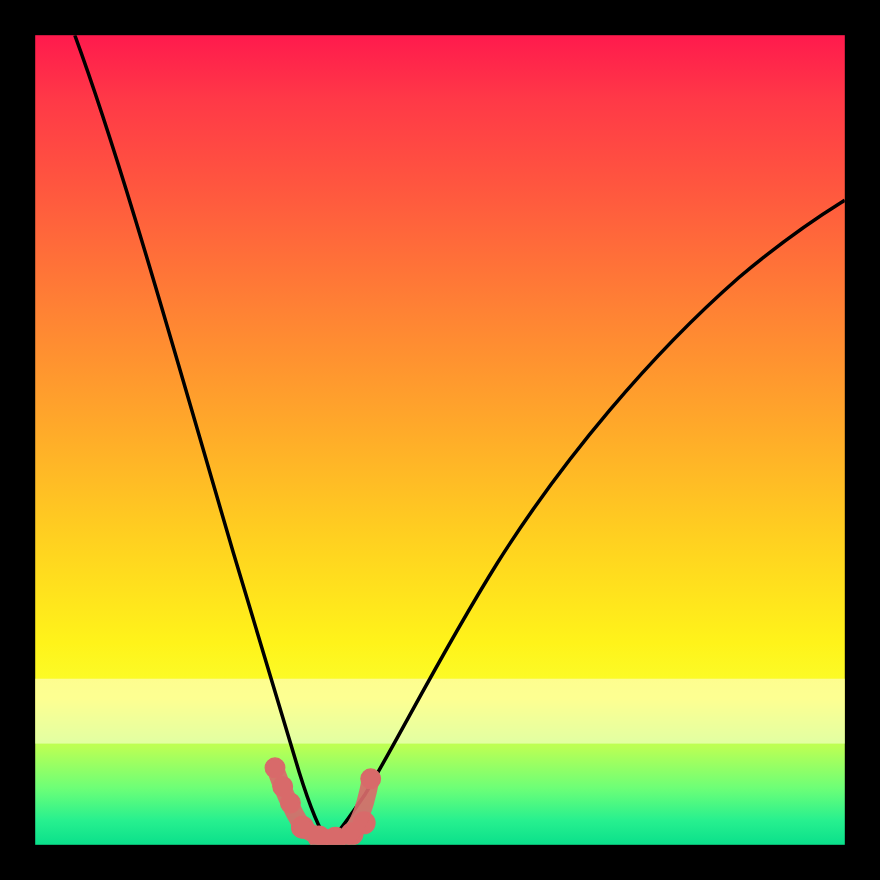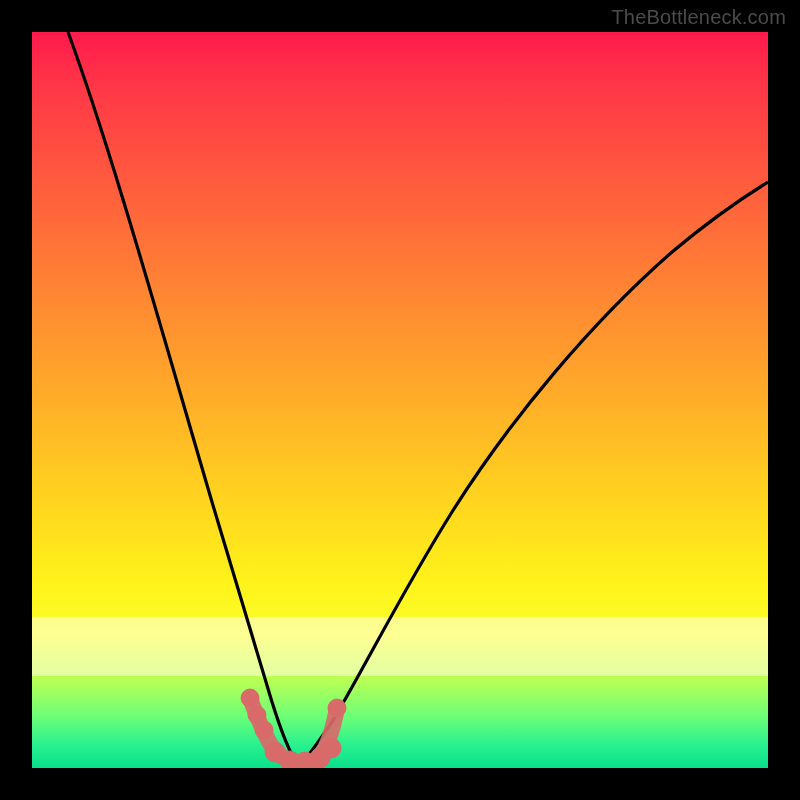--- a/index.html
+++ b/index.html
@@ -98,14 +98,13 @@
         <circle cx="305" cy="676" r="9"></circle>
       </g>
 
       <path d="M 218 666
                Q 228 695 243 720
                Q 260 733 280 730
                Q 296 724 305 676" fill="none" stroke="#d86a6a" stroke-width="16" stroke-linecap="round" opacity="0.92"></path>
     </svg>
   </div>
 
-  <div class="attribution">TheBottleneck.com</div>
 </div>
 
 </body></html>

